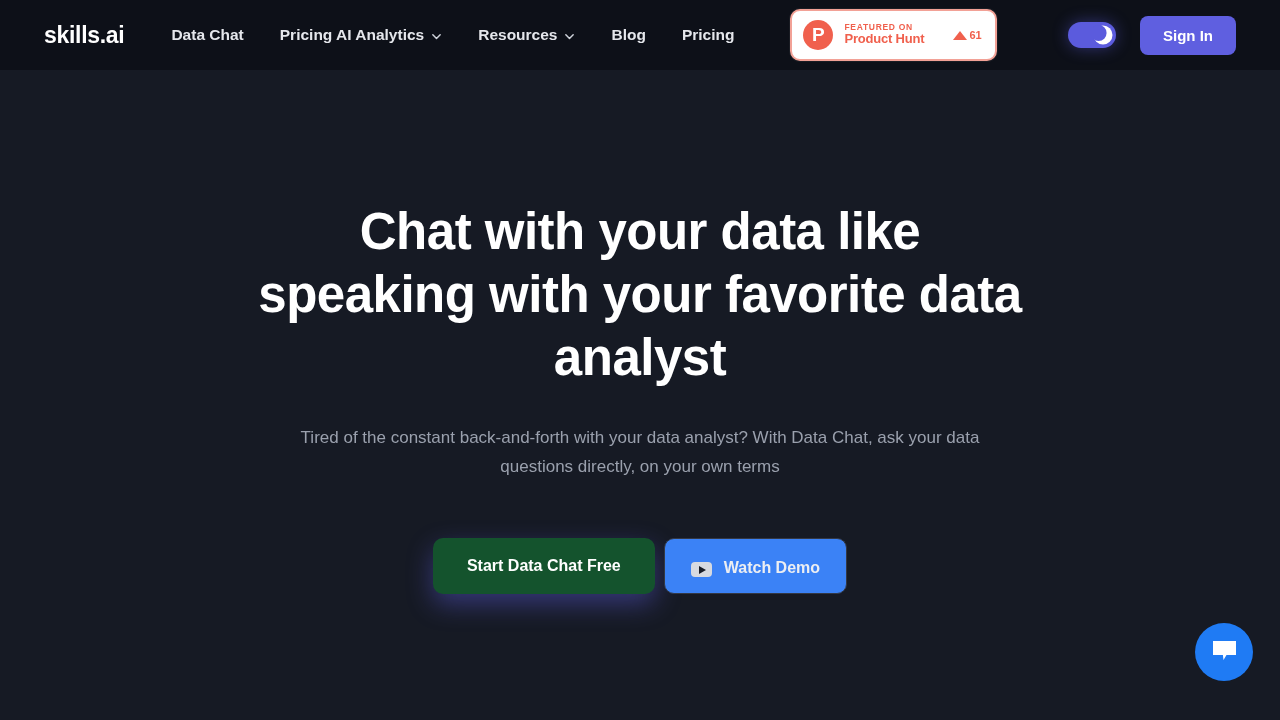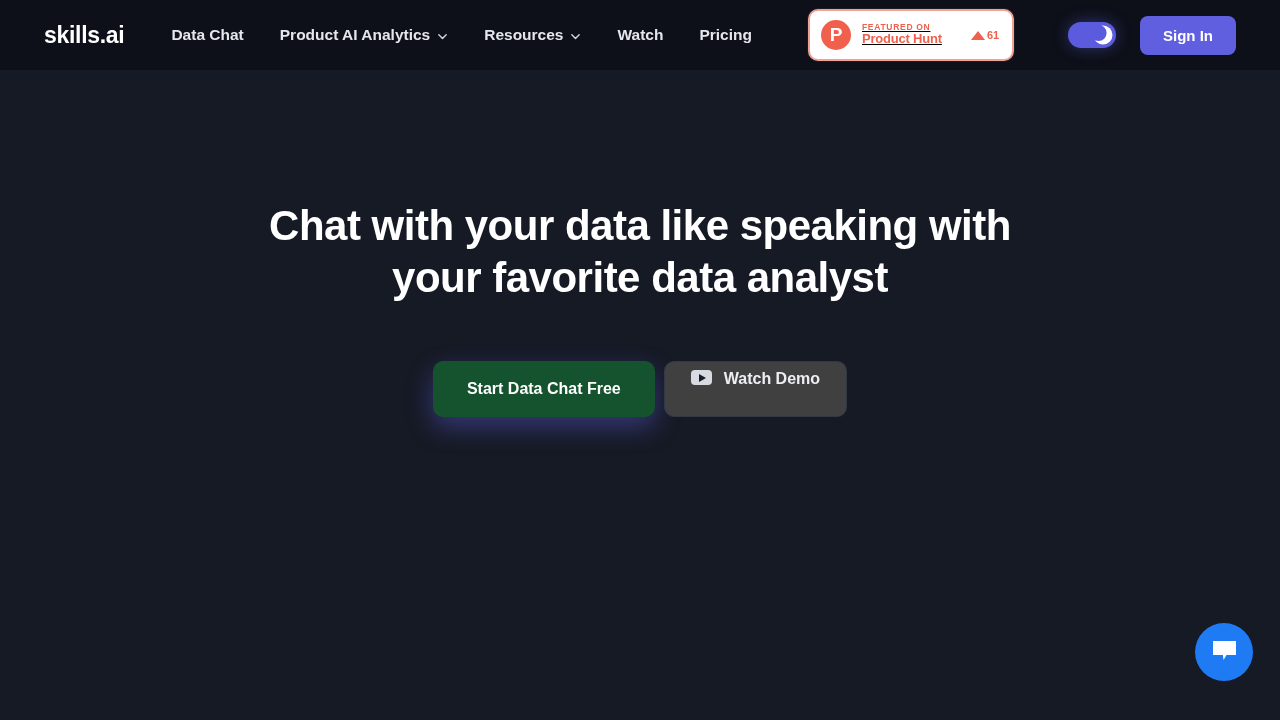--- a/index.html
+++ b/index.html
@@ -78,21 +78,21 @@
     flex:0 0 auto;
   }
   .ph-logo span{
     color:#ffffff;
     font-size:19px;
     font-weight:bold;
     line-height:1;
     position:relative;
     top:-1px;
   }
-  .ph-text{ display:flex; flex-direction:column; justify-content:center;text-decoration:underline; }
+  .ph-text{ display:flex; flex-direction:column; justify-content:center; }
   .ph-featured{
     color:#f0604d;
     font-size:8.5px;
     font-weight:bold;
     letter-spacing:0.7px;
     line-height:1.1;
   }
   .ph-name{
     color:#f0604d;
     font-size:13px;
@@ -162,21 +162,21 @@
     background:#161a24;
     display:flex;
     flex-direction:column;
     align-items:center;
     padding-top:130px;
   }
   .headline{
     width:780px;
     text-align:center;
     color:#ffffff;
-    font-size:42px;
+    font-size:51px;
     font-weight:bold;
     line-height:1.24;
     letter-spacing:-0.5px;
   }
   .subtitle{
     width:740px;
     text-align:center;
     color:#9aa0ad;
     font-size:17px;
     line-height:1.7;
@@ -196,32 +196,32 @@
     border:none;
     border-radius:10px;
     padding:0 34px;
     height:56px;
     cursor:pointer;
     font-family:"Liberation Sans", sans-serif;
     box-shadow:0 10px 26px rgba(95,95,232,0.42);
     white-space:nowrap;
   }
   .btn-secondary{
-    background:#404040;
+    background:#3b82f6;
     color:#eceef2;
     font-size:16px;
     font-weight:bold;
     border:1px solid #333845;
     border-radius:10px;
-    padding:8px 26px;
+    padding:16px 26px;
     height:56px;
     cursor:pointer;
     font-family:"Liberation Sans", sans-serif;
     display:flex;
-    align-items:flex-start;
+    align-items:flex-end;
     gap:12px;
     white-space:nowrap;
   }
   .yt-icon{
     width:21px; height:15px;
     background:#d7dae0;
     border-radius:4px;
     display:flex;
     align-items:center;
     justify-content:center;
@@ -258,39 +258,39 @@
 
   <div class="logo">skills.ai</div>
 
   <div class="nav">
 
     <div class="nav-item">
       <span>Data Chat</span>
     </div>
 
     <div class="nav-item">
-      <span>Product AI Analytics</span>
+      <span>Pricing AI Analytics</span>
       <span class="chev">
         <svg width="11" height="11" viewBox="0 0 12 12">
             <path d="M2 4.2 L6 8.2 L10 4.2" stroke="#cfd3db" stroke-width="1.6" fill="none" stroke-linecap="round" stroke-linejoin="round"></path>
           </svg>
       </span>
     </div>
 
     <div class="nav-item">
       <span>Resources</span>
       <span class="chev">
         <svg width="11" height="11" viewBox="0 0 12 12">
             <path d="M2 4.2 L6 8.2 L10 4.2" stroke="#cfd3db" stroke-width="1.6" fill="none" stroke-linecap="round" stroke-linejoin="round"></path>
           </svg>
       </span>
     </div>
 
     <div class="nav-item">
-      <span>Watch</span>
+      <span>Blog</span>
     </div>
 
     <div class="nav-item">
       <span>Pricing</span>
     </div>
 
   </div>
 
   <div class="ph-badge">
     <div class="ph-logo">
@@ -319,20 +319,21 @@
 
     <button class="signin-btn">Sign In</button>
 
   </div>
 </div>
 
 <div class="hero">
 
   <h1 class="headline">Chat with your data like speaking with your favorite data analyst</h1>
 
+  <p class="subtitle">Tired of the constant back-and-forth with your data analyst? With Data Chat, ask your data questions directly, on your own terms</p>
 
   <div class="cta-row">
     <button class="btn-primary">Start Data Chat Free</button>
     <button class="btn-secondary">
       <span class="yt-icon">
           <i></i>
         </span>
       <span>Watch Demo</span>
     </button>
   </div>

